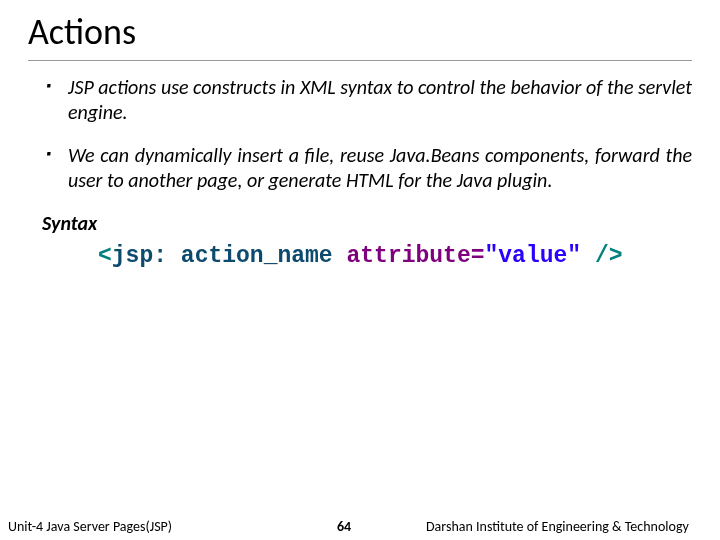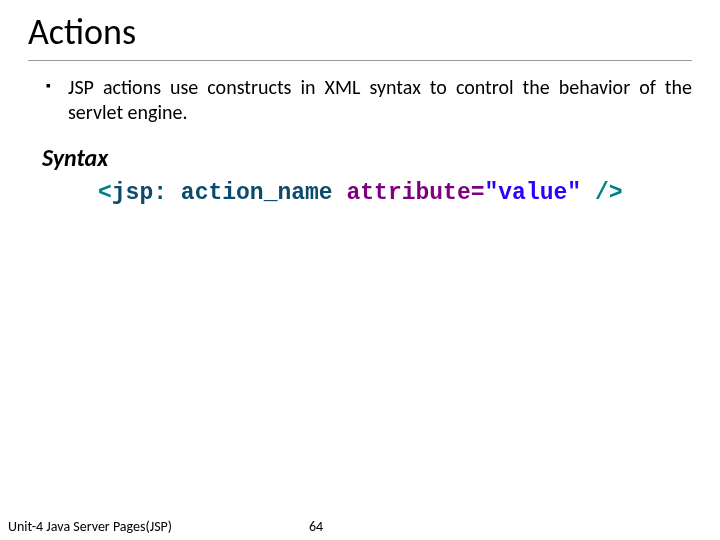--- a/index.html
+++ b/index.html
@@ -1,45 +1,47 @@
 <!DOCTYPE html>
 <html><head>
 <meta charset="utf-8">
 <style>
   * { margin: 0; padding: 0; box-sizing: border-box; }
   html, body { width: 720px; height: 540px; font-family: Calibri, "Segoe UI", sans-serif; background: #fff; color: #000; }
   .slide { width: 720px; height: 540px; position: relative; padding: 10px 28px 0 28px; }
   .title { font-size: 36px; font-weight: 400; padding-bottom: 6px; border-bottom: 1px solid #999; margin-bottom: 14px; }
-  .bullets { list-style: none; padding-left: 18px; }
+  .bullets { list-style: none; padding-left: 18px; font-style: italic; }
   .bullets li { position: relative; font-size: 20px; line-height: 1.25; margin-bottom: 18px; text-align: justify; padding-left: 22px; }
   .bullets li::before { content: "▪"; position: absolute; left: 0; top: 2px; font-size: 14px; color: #000; }
-  .syntax-label { font-size: 24px; font-style: italic; font-weight: 600; margin: 1px 0 8px 14px; }
+  .syntax-label { font-size: 20px; font-style: italic; font-weight: 600; margin: 1px 0 8px 14px; }
   .code { font-family: Consolas, "Courier New", monospace; font-size: 23px; font-weight: bold; padding-left: 70px; white-space: nowrap; }
   .code .bracket { color: #008080; }
   .code .tag { color: #0c4a6e; }
   .code .attr { color: #7f007f; font-family: Liberation Mono, monospace; }
   .code .val { color: #2a00ff; }
   .footer { position: absolute; left: 0; bottom: 0; width: 100%; height: 28px; display: flex; align-items: center; font-size: 14px; gap: 29px; }
   .footer .unit { padding-left: 8px; width: 280px; }
-  .footer .page { width: 70px; text-align: left; }
+  .footer .page { width: 70px; text-align: center; font-weight: bold; }
   .footer .inst { flex: 1; padding-left: 18px; }
 </style>
 </head>
 <body>
 
 <div class="slide">
   <h1 class="title">Actions</h1>
 
   <ul class="bullets">
     <li>JSP actions use constructs in XML syntax to control the behavior of the servlet engine.</li>
+    <li>We can dynamically insert a file, reuse Java.Beans components, forward the user to another page, or generate HTML for the Java plugin.</li>
   </ul>
 
   <div class="syntax-label">Syntax</div>
 
   <div class="code">
     <span class="bracket">&lt;</span><span class="tag">jsp: action_name</span><span> </span><span class="attr">attribute=</span><span class="val">"value"</span><span> </span><span class="bracket">/&gt;</span>
   </div>
 
   <div class="footer">
     <div class="unit">Unit-4 Java Server Pages(JSP)</div>
     <div class="page">64</div>
+    <div class="inst">Darshan Institute of Engineering &amp; Technology</div>
   </div>
 </div>
 
 </body></html>

